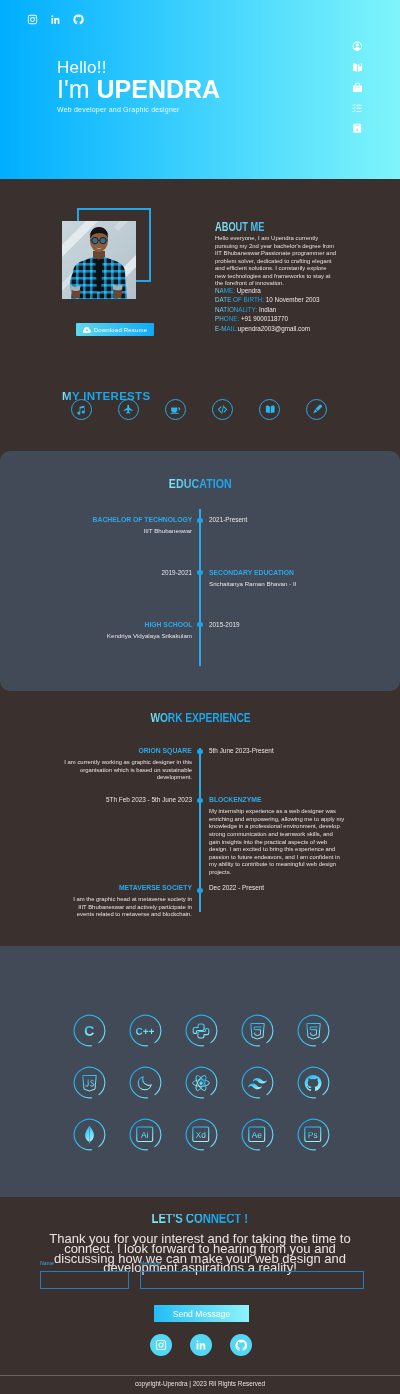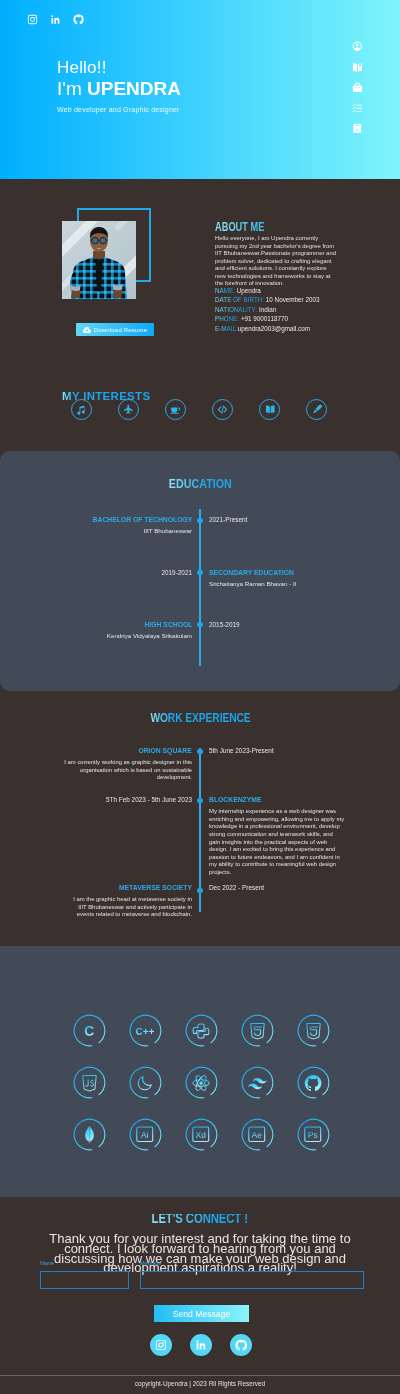--- a/index.html
+++ b/index.html
@@ -16,21 +16,21 @@
     -webkit-background-clip:text;background-clip:text;
     -webkit-text-fill-color:transparent;color:transparent;
   }
 
   
   .hero { position:relative; height:179px; background:linear-gradient(90deg,#00aeff 0%,#7ff5fb 100%); overflow:hidden;}
   .social-top{ position:absolute; left:27px; top:14px; display:flex; gap:12px; align-items:center;}
   .social-top svg{ display:block; fill:#fff;}
   .hero-txt{ position:absolute; left:57px; top:60px; }
   .hero-hello{ color:#fff; font-size:17px; letter-spacing:.2px; line-height:15px; }
-  .hero-name{ color:#fff; font-size:19px; line-height:24px; margin-top:2px; }
+  .hero-name{ color:#fff; font-size:25px; line-height:24px; margin-top:2px; }
   .hero-name b{ font-weight:bold; }
   .hero-tag{ color:#eaf9ff; font-size:7px; line-height:11px; margin-top:3px; letter-spacing:.2px;}
   .sidenav{ position:absolute; left:347px; top:41px; display:flex; flex-direction:column; align-items:center; gap:9.5px;}
   .sidenav svg{ display:block; fill:#fff;}
   .nav-i{ height:11px; display:flex; align-items:center; justify-content:center; width:21px;}
 
   
   .sec{ position:relative; width:400px; }
   .dark{ background:#3a312f; }
   .slate{ background:#424a58; }

